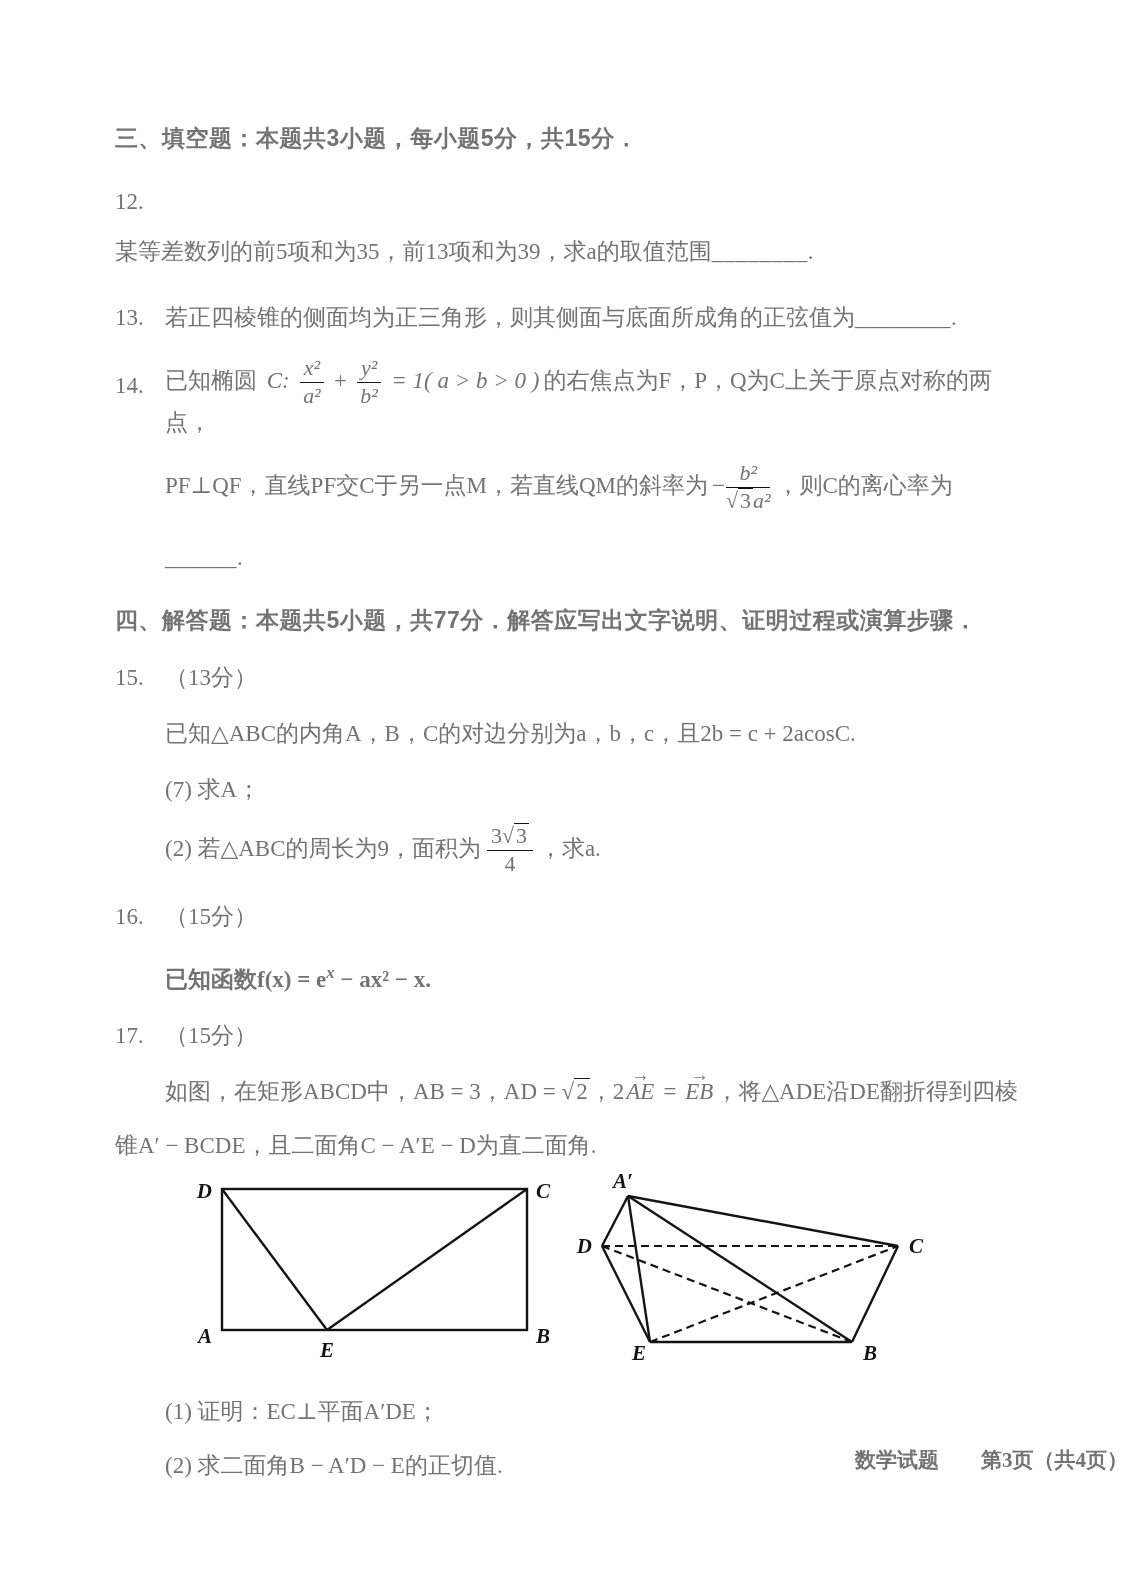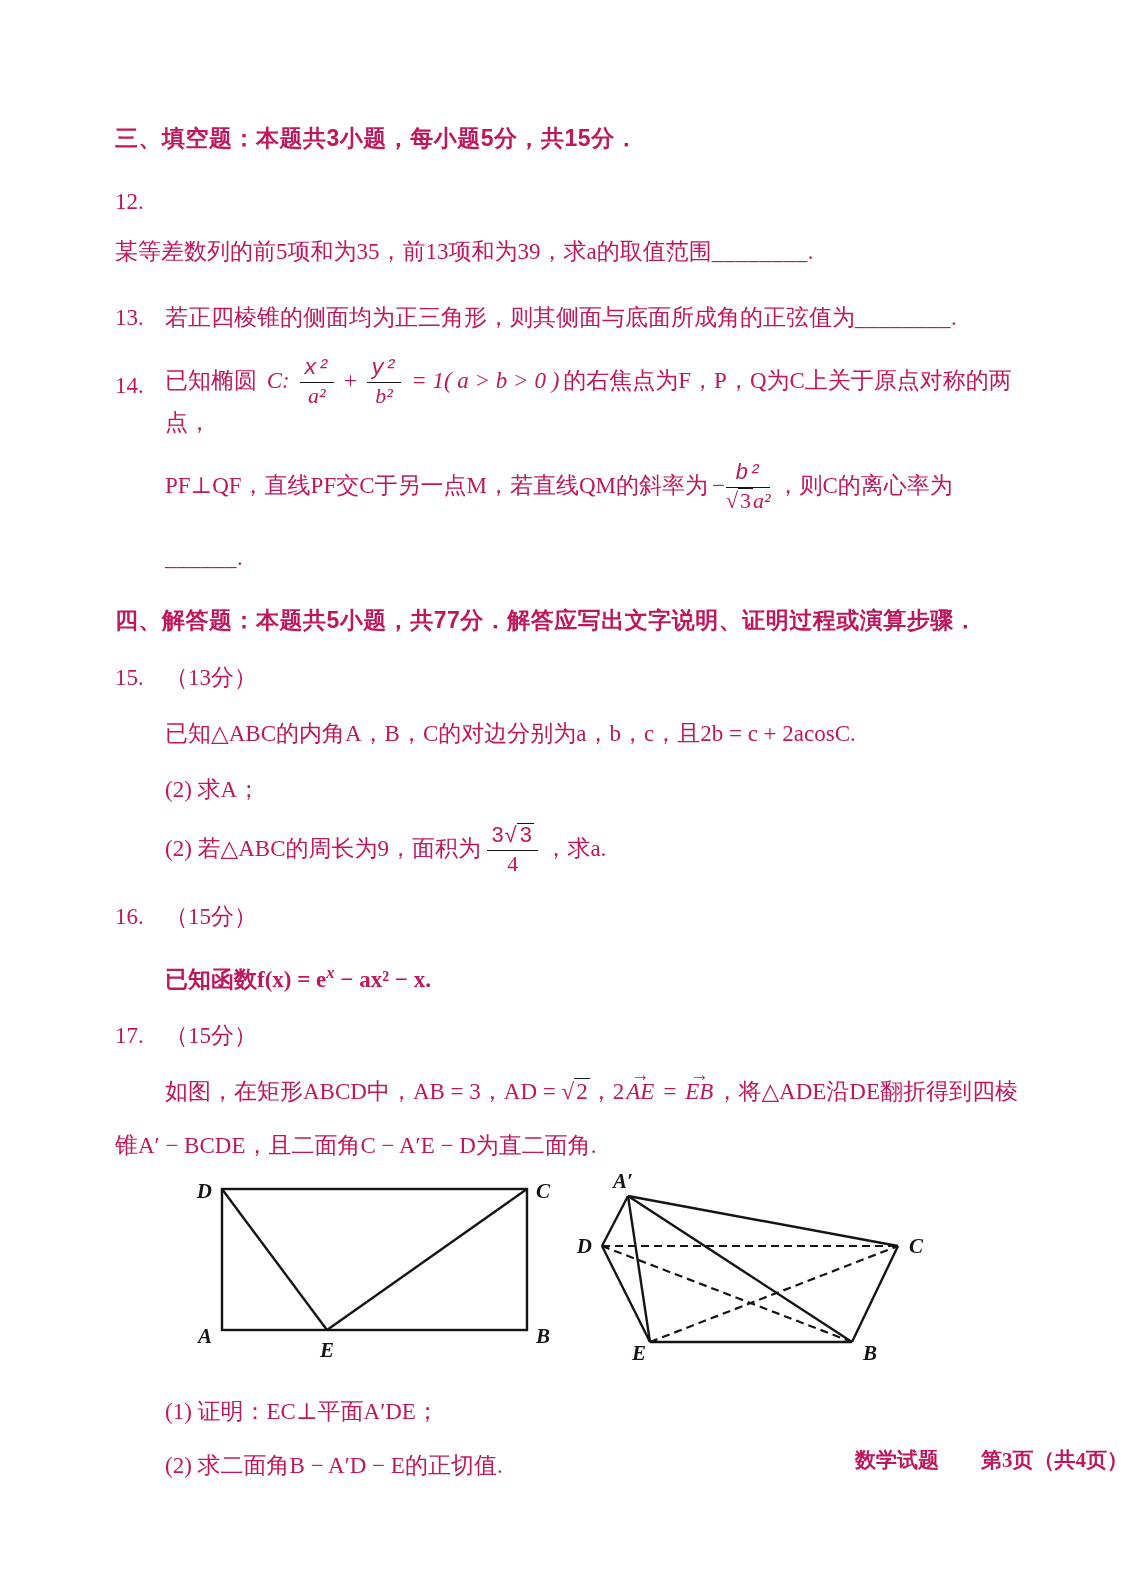--- a/index.html
+++ b/index.html
@@ -1,21 +1,21 @@
 <!DOCTYPE html>
 <html><head>
 <meta charset="utf-8">
 <style>
   html,body { margin:0; padding:0; background:#888; }
   .page {
     position:relative;
     width:1128px; height:1571px;
     margin:0 auto;
     background:#ffffff;
-    color:#be185d;
+    color:#737373;
     font-family:"Liberation Serif","DejaVu Serif",serif;
     font-size:23px;
     line-height:32px;
     box-sizing:border-box;
     padding:122px 100px 0 115px;
     overflow:hidden;
   }
   .sec-header {
     font-family:"Liberation Sans","DejaVu Sans",sans-serif;
     font-weight:bold;
@@ -27,21 +27,21 @@
   .qbody { flex:1; }
   .mline { display:block; }
   .mi { font-style:italic; }
   .blank { letter-spacing:0.5px; }
   
   .frac {
     display:inline-flex; flex-direction:column;
     vertical-align:middle; text-align:center;
     margin:0 6px; line-height:1.15; font-size:0.95em;
   }
-  .frac .num { border-bottom:1.7px solid #141414; padding:0 4px 1px; white-space:nowrap;font-family:Liberation Mono, monospace; }
+  .frac .num { border-bottom:1.7px solid #141414; padding:0 4px 1px; white-space:nowrap; }
   .frac .den { padding-top:1px; white-space:nowrap; }
   
   .rad { font-style:normal; }
   .radicand { border-top:1.7px solid #141414; padding:0 2px; }
   
   .vec { display:inline-block; position:relative; font-style:italic; margin:0 2px; }
   .vec .arr {
     position:absolute; left:0; top:-0.55em; width:100%;
     text-align:center; font-size:0.8em; font-style:normal; line-height:1;
   }
@@ -104,21 +104,21 @@
     </span>
   </div>
 
   <div class="sec-header" style="margin-top:30px;">四、解答题：本题共5小题，共77分．解答应写出文字说明、证明过程或演算步骤．</div>
 
   <div class="q" style="margin-top:26px;">
     <span class="qno">15.</span>
     <span class="qbody">
       <span class="mline">（13分）</span>
       <span class="mline" style="margin-top:24px;">已知△ABC的内角A，B，C的对边分别为a，b，c，且2b = c + 2acosC.</span>
-      <span class="mline" style="margin-top:24px;">(2) 求A；</span>
+      <span class="mline" style="margin-top:24px;">(7) 求A；</span>
       <span class="mline tall" style="margin-top:18px;">
         <span>(2) 若△ABC的周长为9，面积为</span><span class="frac">
             <span class="num"><span>3</span><span class="rad">√</span><span class="radicand">3</span></span>
             <span class="den">4</span>
           </span><span>，求a.</span>
       </span>
     </span>
   </div>
 
   <div class="q" style="margin-top:24px;">

